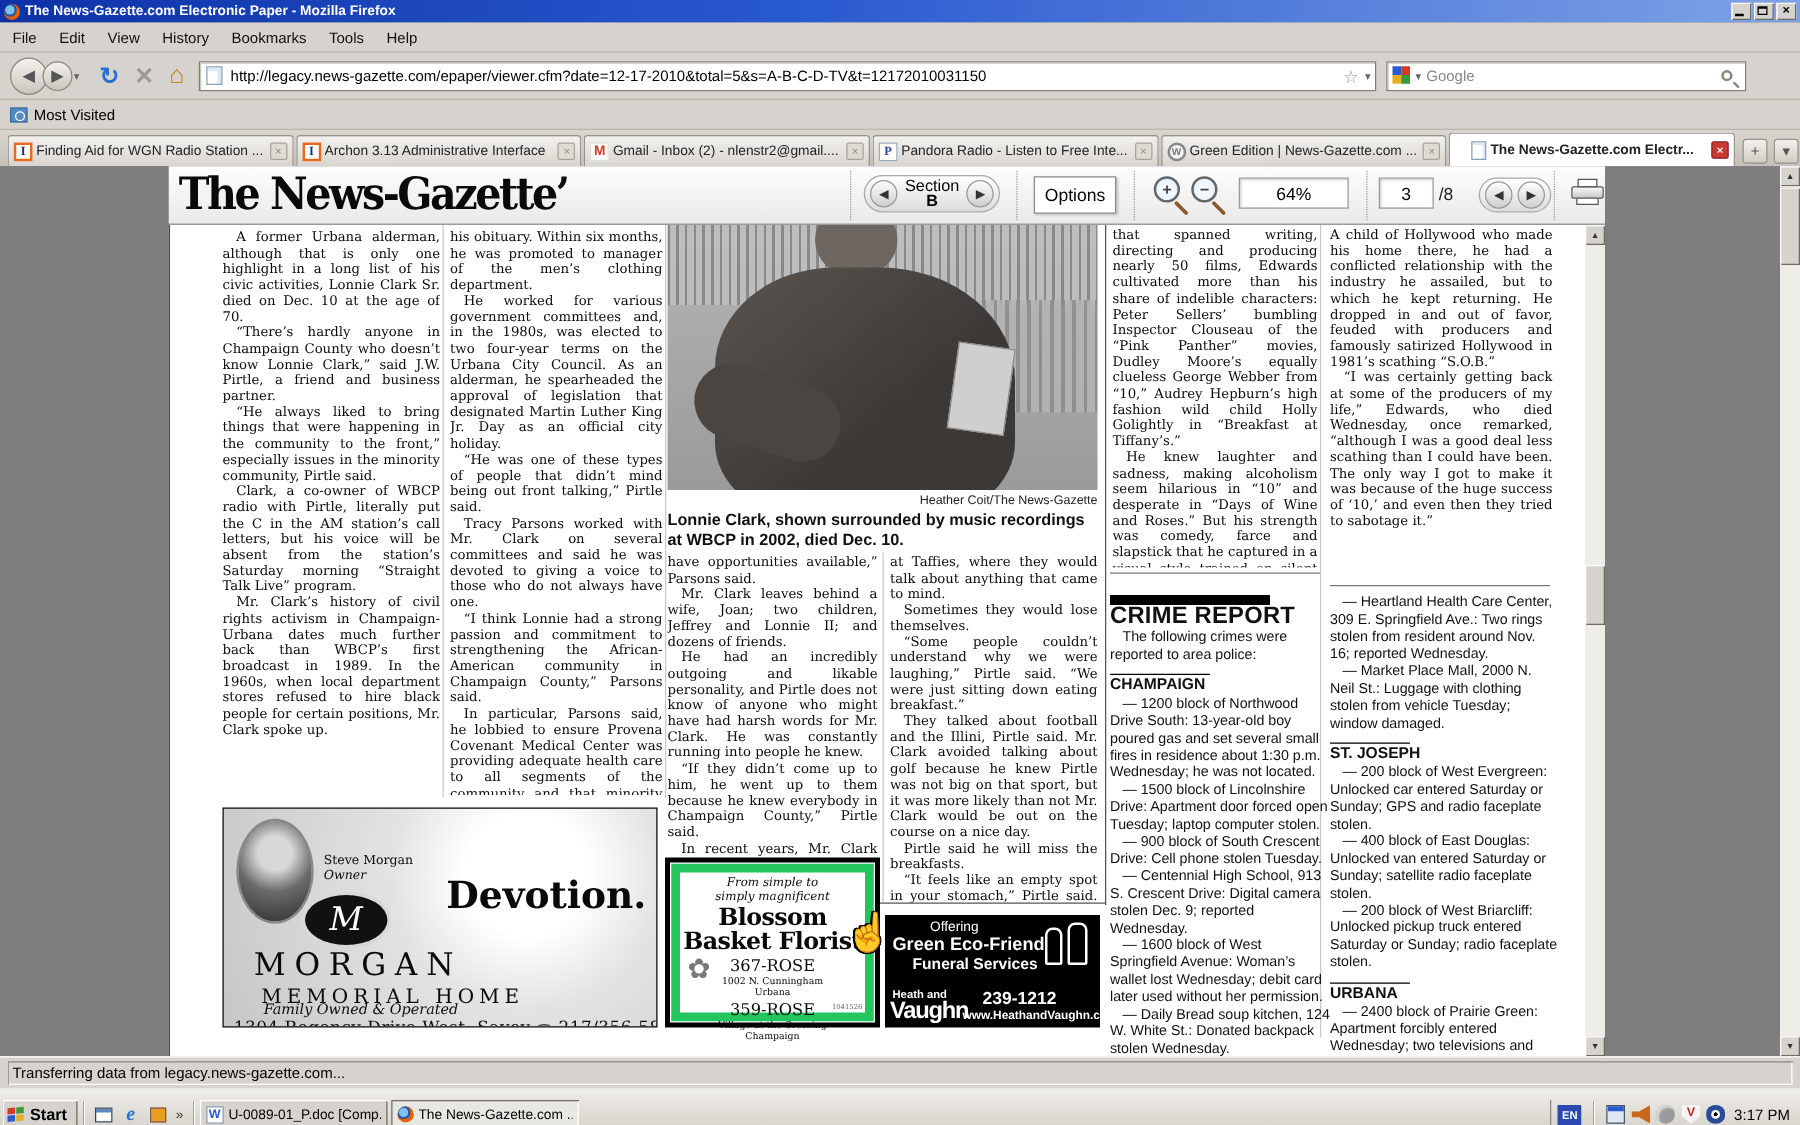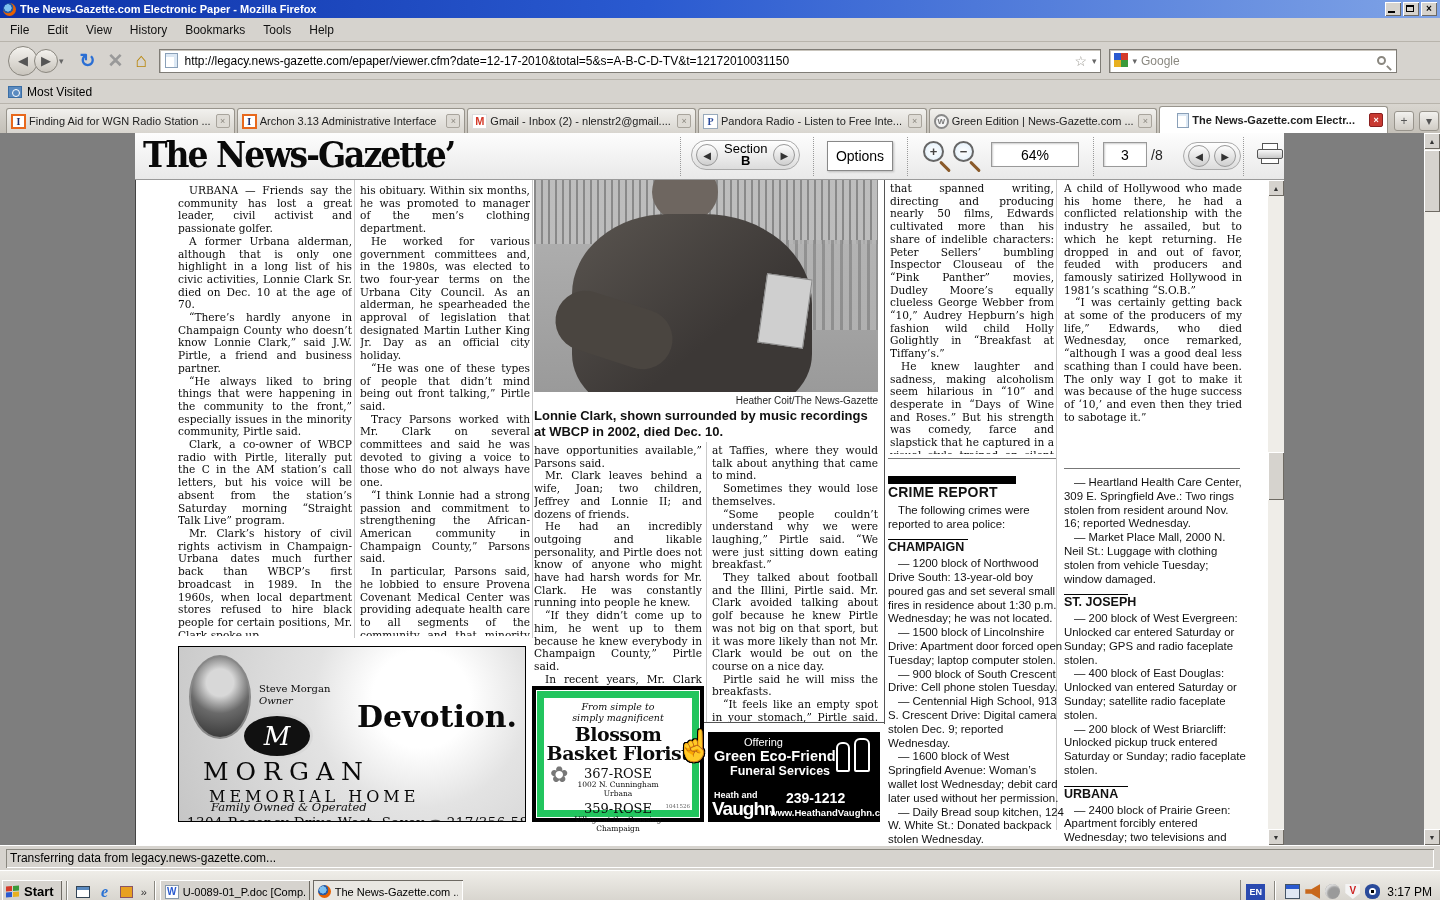--- a/index.html
+++ b/index.html
@@ -123,21 +123,21 @@
   .ph-body { position:absolute; left:38px; top:34px; width:240px; height:200px; border-radius:40% 45% 30% 30%;
     background:linear-gradient(140deg,#5a5550,#3c3836 60%); }
   .ph-arm { position:absolute; left:20px; top:120px; width:120px; height:60px; border-radius:40px; background:#4a4540; transform:rotate(18deg); }
   .ph-rec { position:absolute; left:228px; top:96px; width:46px; height:70px; background:#cfcfcf; transform:rotate(8deg); border:1px solid #888; }
   .credit { position:absolute; left:398px; top:215px; width:344px; text-align:right; font-size:10px; color:#222; }
   .caption { position:absolute; left:398px; top:228px; width:344px; font-size:13px; line-height:15.5px; font-weight:bold; color:#111; }
 
   .crime { position:absolute; width:176px; font-size:11.4px; line-height:13.8px; color:#111; }
   .crime p { margin:0; text-indent:10px; }
   .crime-bar { width:128px; height:8px; background:#000; margin-bottom:2px; }
-  .crime-title { font-size:14px; font-weight:bold; letter-spacing:.2px; margin-bottom:4px; }
+  .crime-title { font-size:19px; font-weight:bold; letter-spacing:.2px; margin-bottom:4px; }
   .crime-head { font-weight:bold; font-size:12.5px; border-top:1px solid #000; width:80px; white-space:nowrap;
     padding-top:1px; margin:8px 0 2px; }
   .crime-head.wide { width:64px; }
 
   
   .ad-morgan { position:absolute; left:42px; top:466px; width:348px; height:176px; border:1px solid #000;
     background:radial-gradient(circle at 70% 30%, #ffffff 0 18%, #e3e3e3 40%, #c6c6c6 100%);
     font-family:"DejaVu Serif",serif; overflow:hidden; }
   .mg-photo { position:absolute; left:10px; top:8px; width:62px; height:84px; border-radius:50%;
     background:radial-gradient(circle at 50% 32%, #d8d8d8 0 22%, #6a6a6a 50%, #2e2e2e 100%); border:2px solid #888; }
@@ -354,21 +354,20 @@
       <div class="hairline-v" style="left:218px; top:0; height:458px"></div>
       <div class="hairline-v" style="left:396px; top:0; height:458px"></div>
       <div class="hairline-v" style="left:570px; top:262px; height:280px"></div>
       <div class="rule-dark-v" style="left:748px; top:0; height:544px"></div>
       <div class="hairline-v" style="left:920px; top:0; height:650px"></div>
       <div class="rule-h" style="left:398px; top:542px; width:350px"></div>
       <div class="rule-h" style="left:752px; top:278px; width:168px; border-color:#777"></div>
       <div class="rule-h" style="left:928px; top:288px; width:176px; border-color:#777"></div>
 
       <div class="col" style="left:42px; top:4px; width:174px; height:452px">
-          <p>URBANA — Friends say the community has lost a great leader, civil activist and passionate golfer.</p>
           <p>A former Urbana alderman, although that is only one highlight in a long list of his civic activities, Lonnie Clark Sr. died on Dec. 10 at the age of 70.</p>
           <p>“There’s hardly anyone in Champaign County who doesn’t know Lonnie Clark,” said J.W. Pirtle, a friend and business partner.</p>
           <p>“He always liked to bring things that were happening in the community to the front,” especially issues in the minority community, Pirtle said.</p>
           <p>Clark, a co-owner of WBCP radio with Pirtle, literally put the C in the AM station’s call letters, but his voice will be absent from the station’s Saturday morning “Straight Talk Live” program.</p>
           <p>Mr. Clark’s history of civil rights activism in Champaign-Urbana dates much further back than WBCP’s first broadcast in 1989. In the 1960s, when local department stores refused to hire black people for certain positions, Mr. Clark spoke up.</p>
         </div>
       <div class="col cont" style="left:224px; top:4px; width:170px; height:452px">
           <p>his obituary. Within six months, he was promoted to manager of the men’s clothing department.</p>
           <p>He worked for various government committees and, in the 1980s, was elected to two four-year terms on the Urbana City Council. As an alderman, he spearheaded the approval of legislation that designated Martin Luther King Jr. Day as an official city holiday.</p>
           <p>“He was one of these types of people that didn’t mind being out front talking,” Pirtle said.</p>

